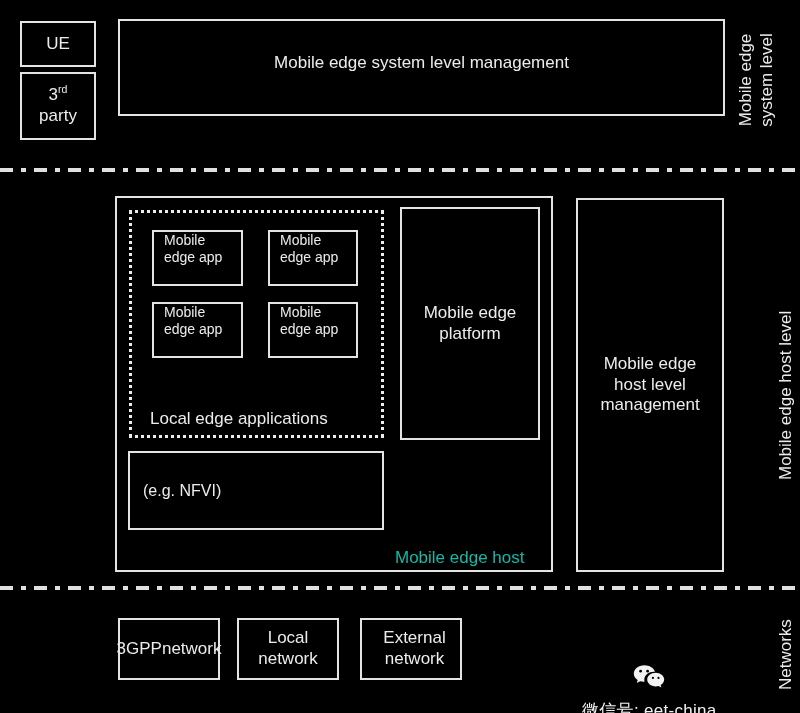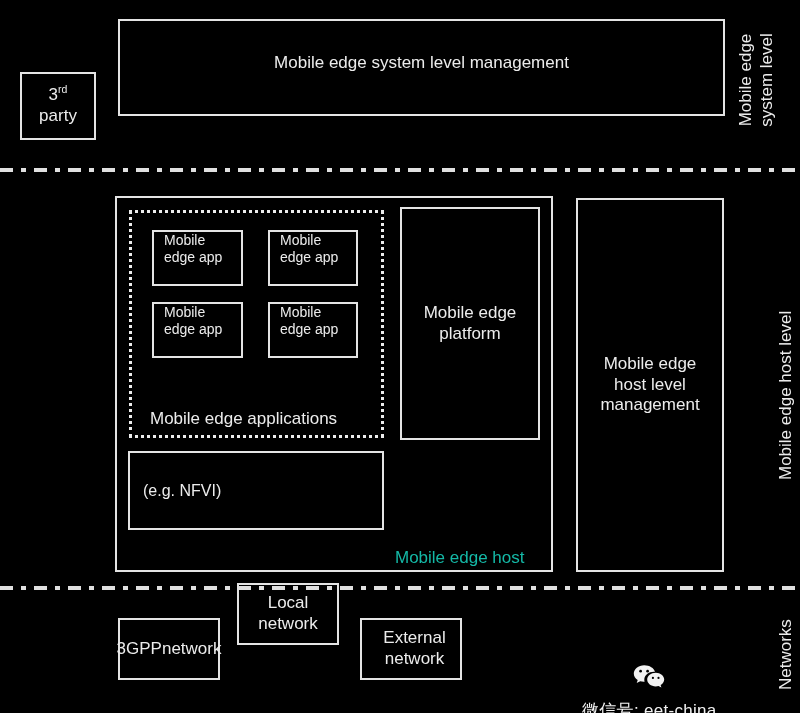--- a/index.html
+++ b/index.html
@@ -82,20 +82,23 @@
     font-size: 0.62em;
     vertical-align: super;
     line-height: 0;
   }
 </style>
 </head>
 <body>
 
 <div id="canvas">
 
+  <div class="box" style="left:20px; top:21px; width:76px; height:46px; font-size:17px;">
+    <span>UE</span>
+  </div>
 
   <div class="box" style="left:20px; top:72px; width:76px; height:68px; font-size:17px; flex-direction:column;">
     <div><span>3</span><sup>rd</sup></div>
     <div>party</div>
   </div>
 
   <div class="box" style="left:118px; top:19px; width:607px; height:97px; font-size:17px;">
     <span style="position:relative; top:-4px;">Mobile edge system level management</span>
   </div>
 
@@ -118,21 +121,21 @@
   <div class="box" style="left:152px; top:302px; width:91px; height:56px; font-size:14px; justify-content:flex-start; text-align:left; padding-left:10px; flex-direction:column; align-items:flex-start;">
     <div>Mobile</div>
     <div>edge app</div>
   </div>
 
   <div class="box" style="left:268px; top:302px; width:90px; height:56px; font-size:14px; justify-content:flex-start; text-align:left; padding-left:10px; flex-direction:column; align-items:flex-start;">
     <div>Mobile</div>
     <div>edge app</div>
   </div>
 
-  <div class="apps-caption" style="left:150px; top:409px; font-size:17px;">Mobile edge applications</div>
+  <div class="apps-caption" style="left:150px; top:409px; font-size:17px;">Local edge applications</div>
 
   <div class="box" style="left:400px; top:207px; width:140px; height:233px; font-size:17px; flex-direction:column;">
     <div>Mobile edge</div>
     <div>platform</div>
   </div>
 
   <div class="box" style="left:128px; top:451px; width:256px; height:79px; font-size:16px; flex-direction:column; align-items:flex-start; justify-content:center; padding-left:13px; text-align:left;">
     <div>(e.g. NFVI)</div>
   </div>
 
@@ -144,21 +147,21 @@
     <div>management</div>
   </div>
 
   <div class="divider" style="top:586px;"></div>
 
   <div class="box" style="left:118px; top:618px; width:102px; height:62px; font-size:17px; flex-direction:row;">
     <div>3GPP</div>
     <div>network</div>
   </div>
 
-  <div class="box" style="left:237px; top:583px; width:102px; height:62px; font-size:17px; flex-direction:column;">
+  <div class="box" style="left:237px; top:618px; width:102px; height:62px; font-size:17px; flex-direction:column;">
     <div>Local</div>
     <div>network</div>
   </div>
 
   <div class="box" style="left:360px; top:618px; width:102px; height:62px; font-size:17px; flex-direction:column;padding-left:7px;">
     <div>External</div>
     <div>network</div>
   </div>
 
   <div class="vlabel" style="left:735px; top:150px; font-size:17px; width:140px; text-align:center;">

